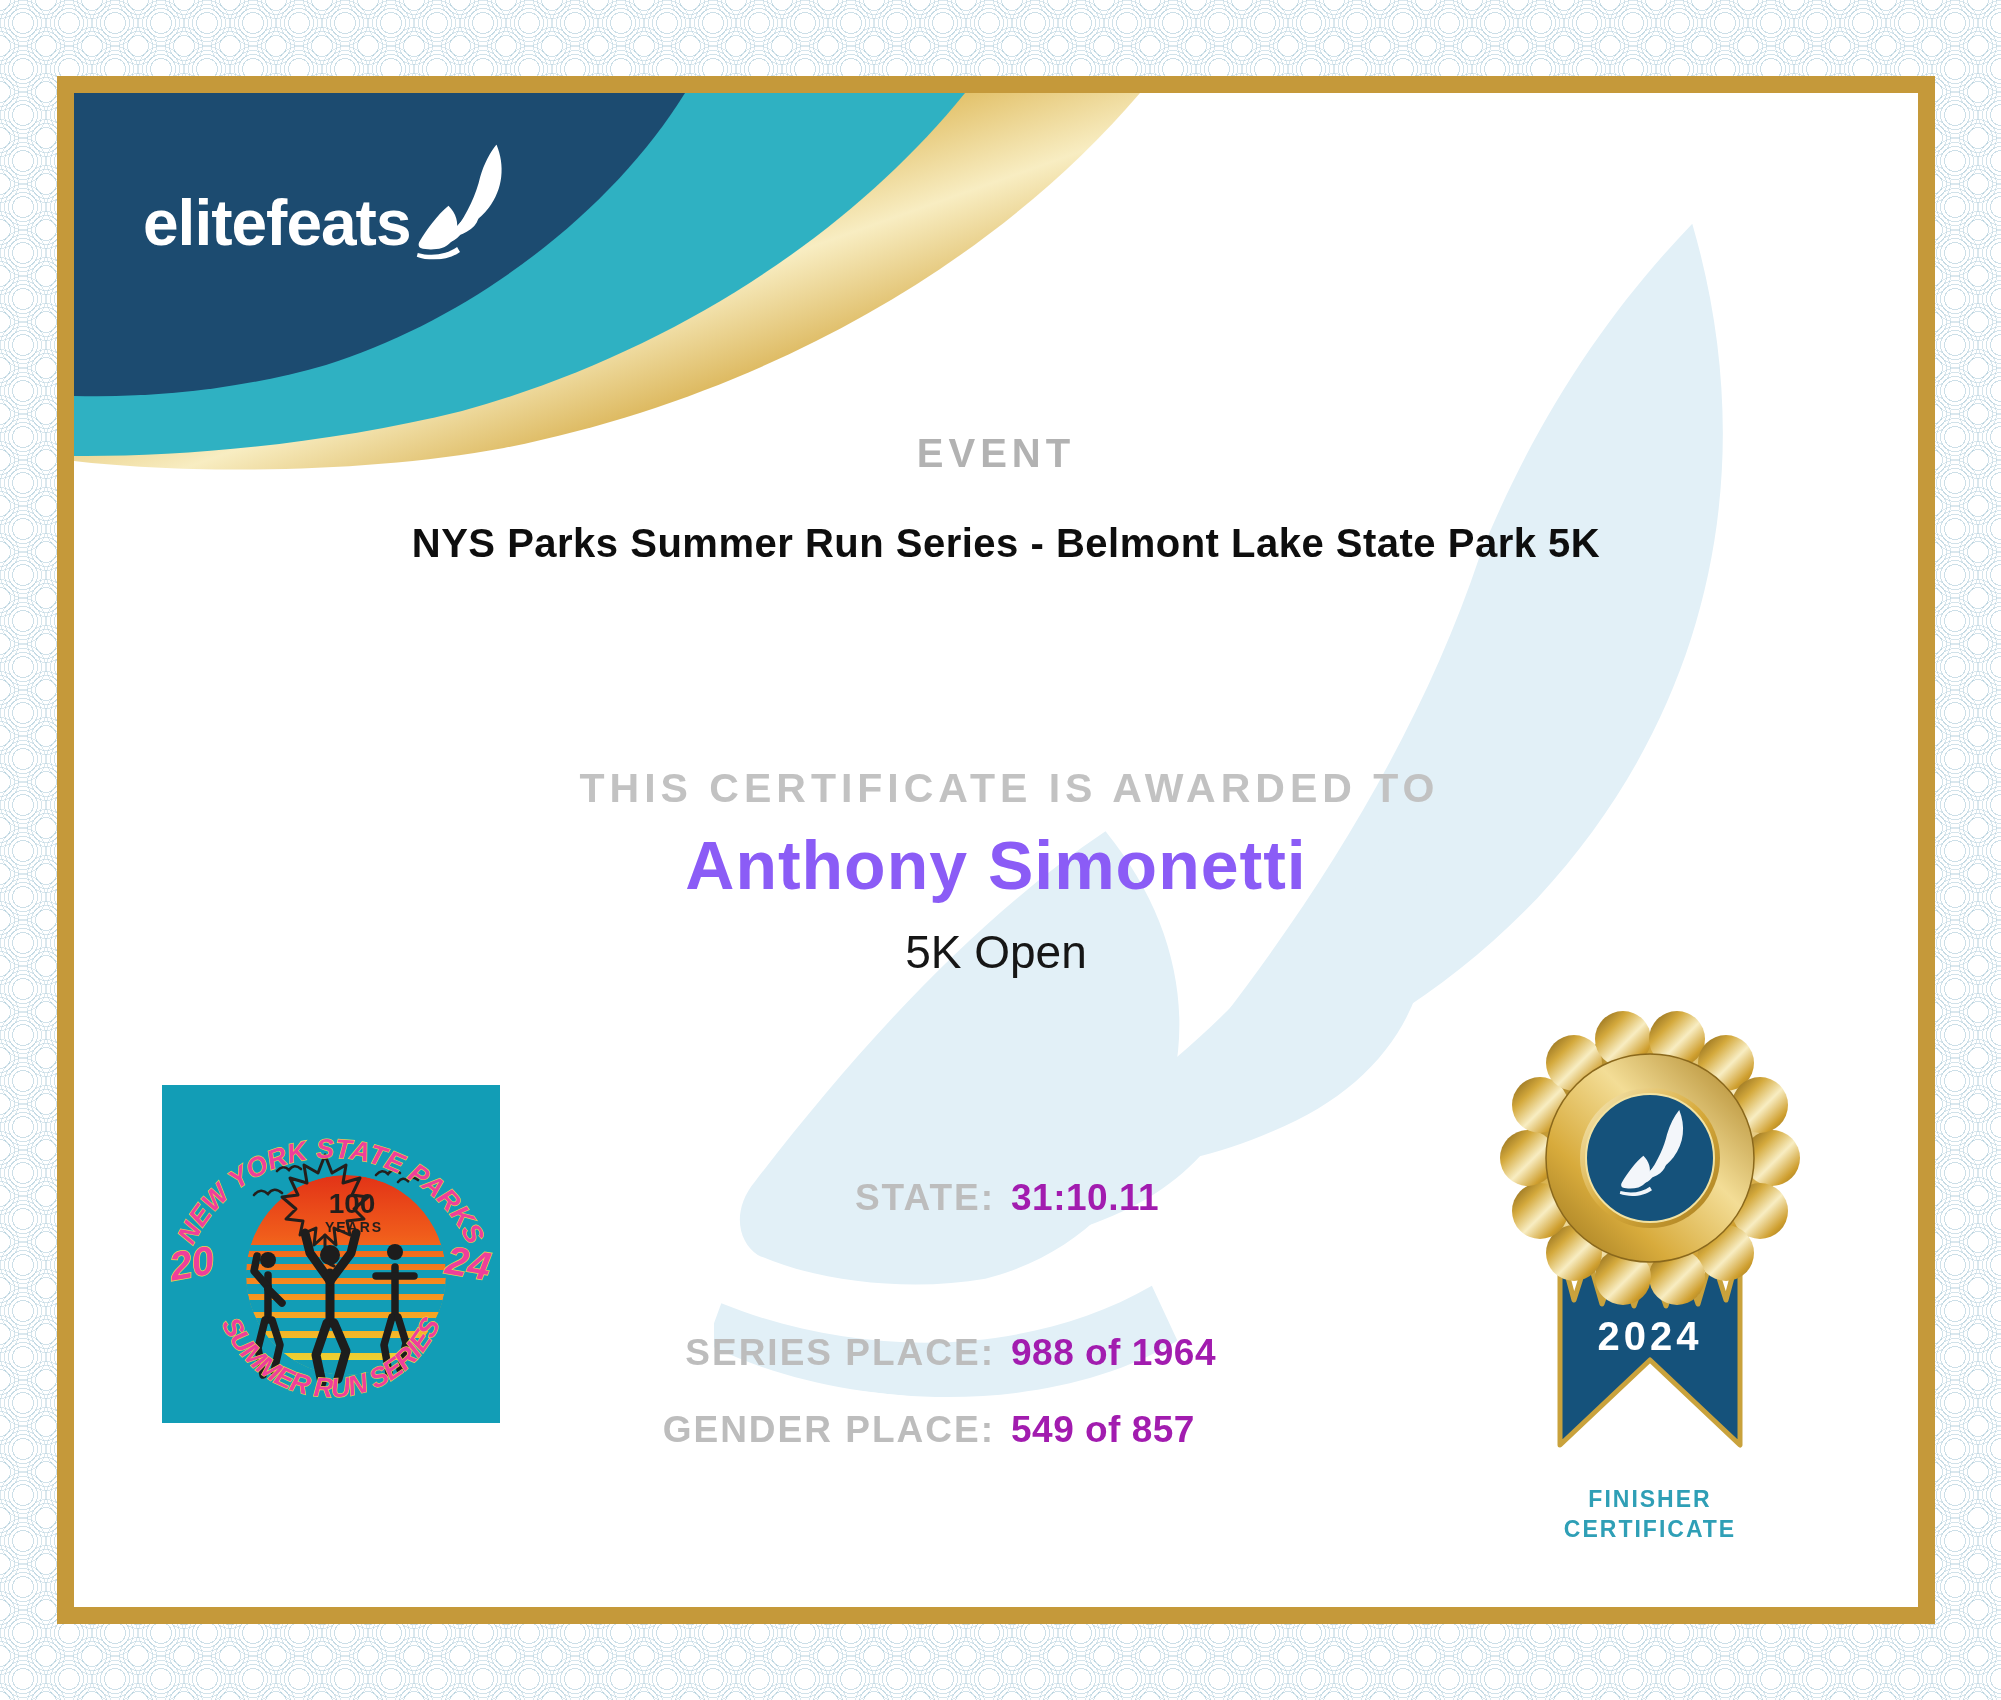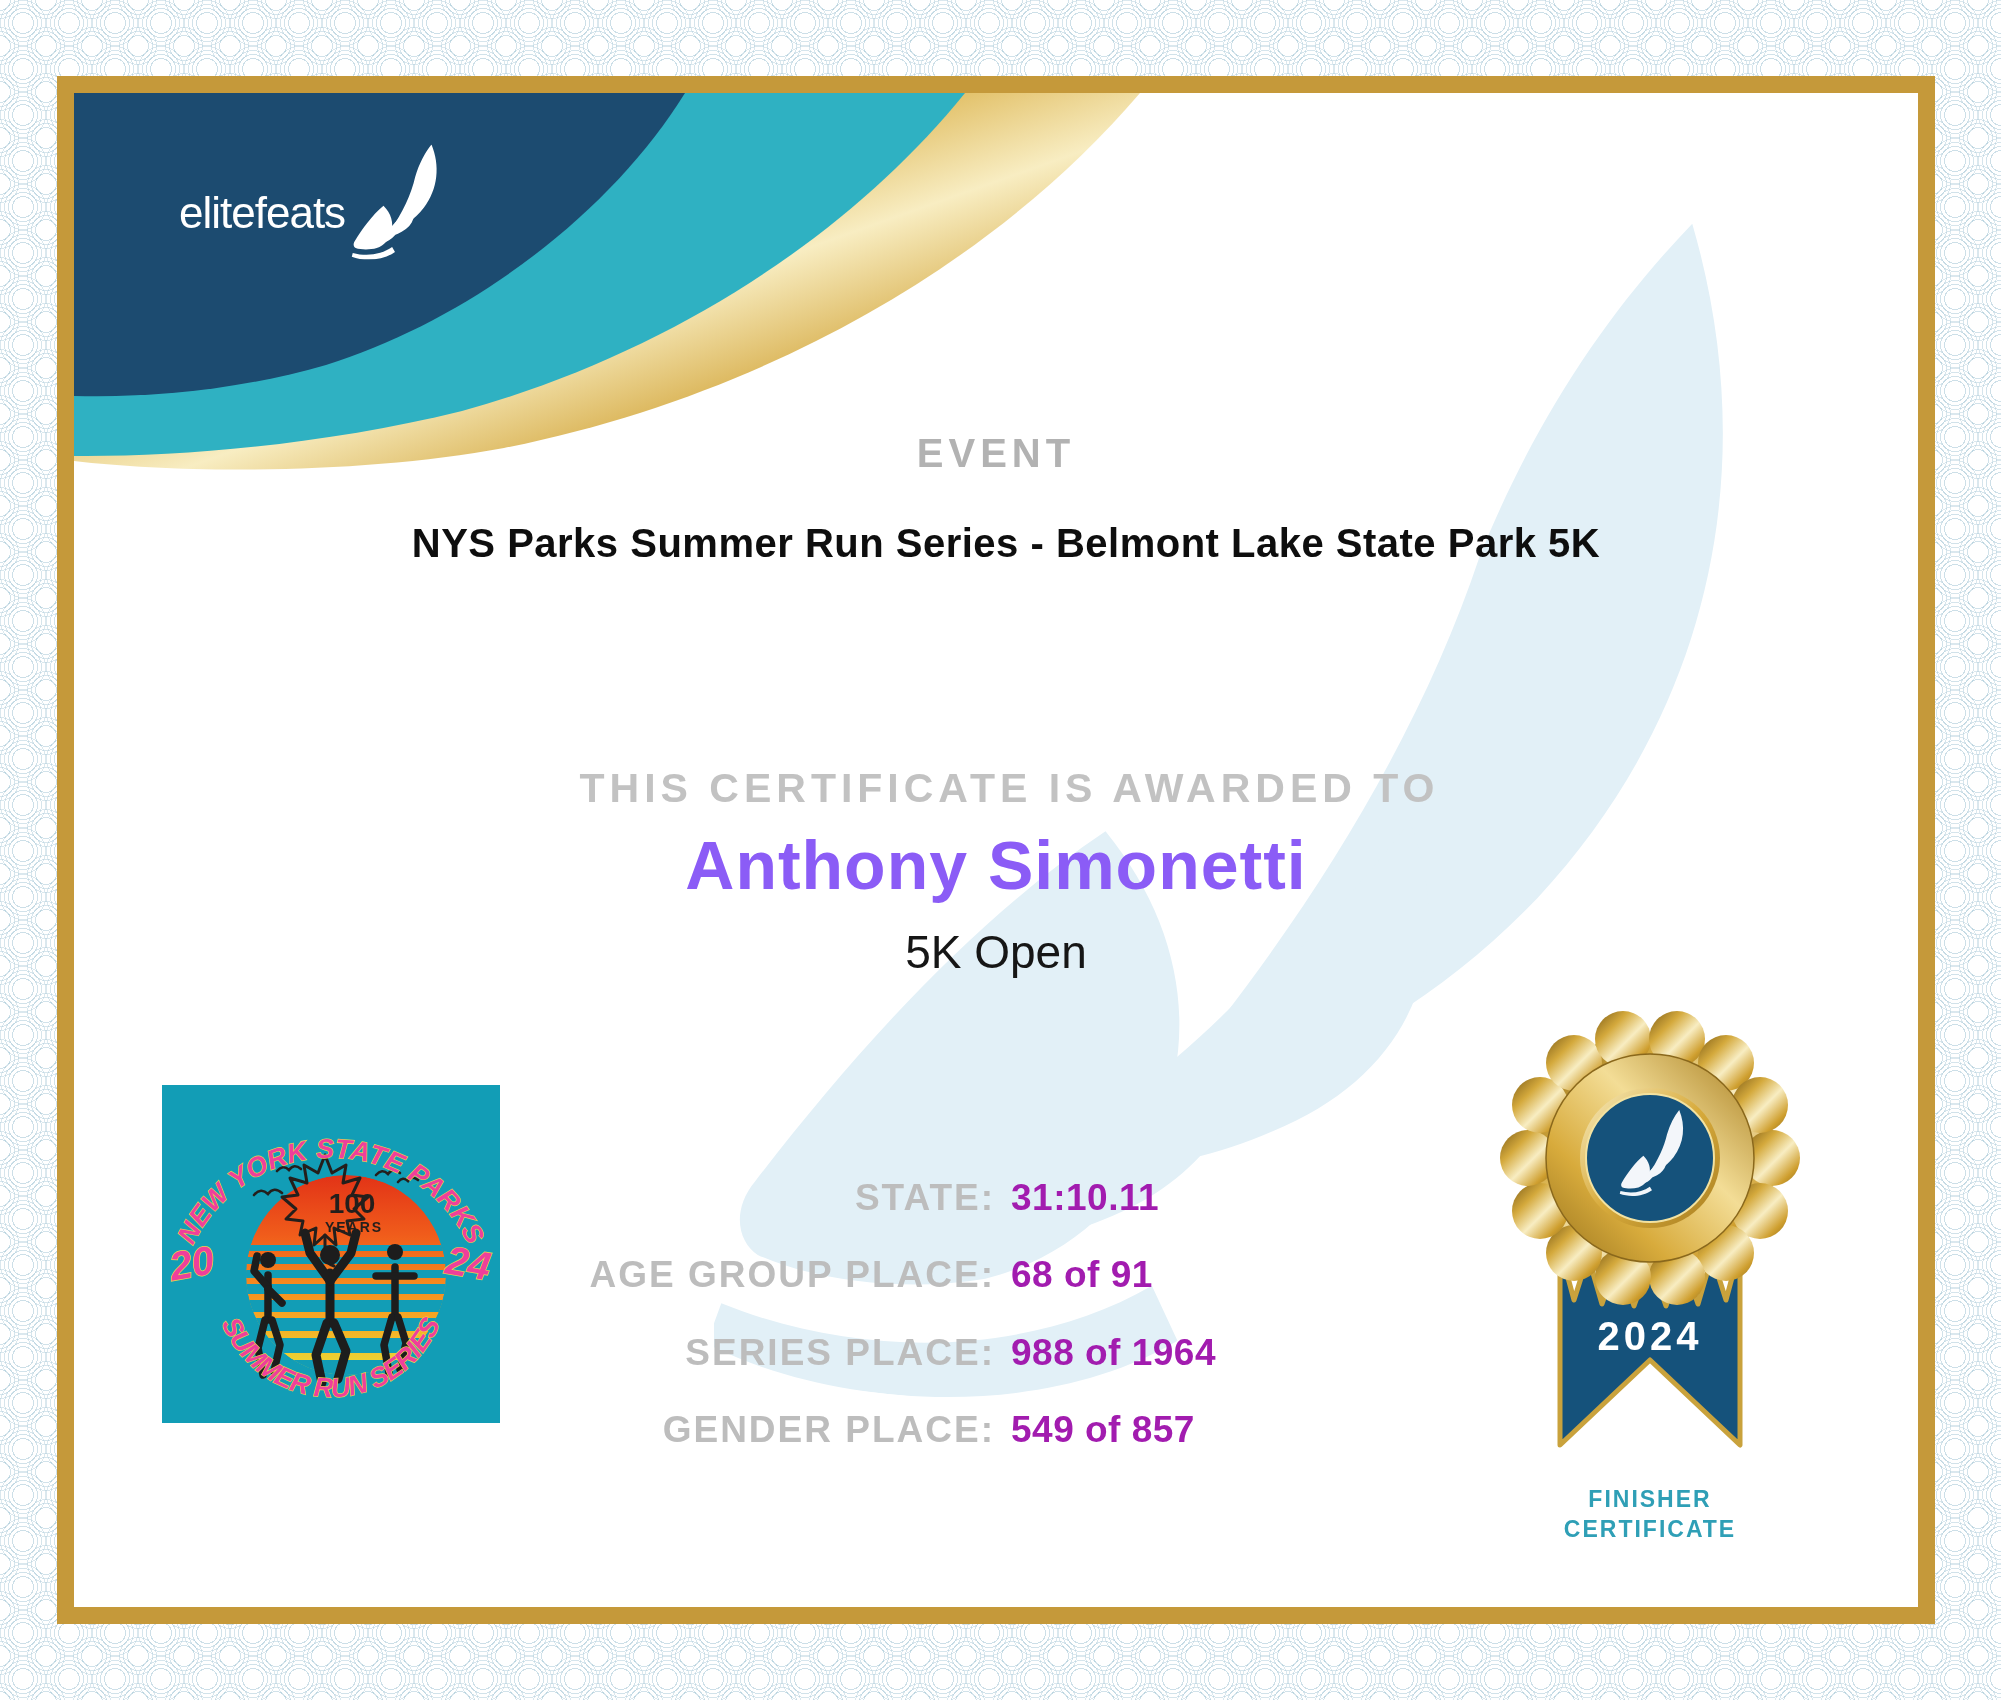--- a/index.html
+++ b/index.html
@@ -42,22 +42,22 @@
     background:#ffffff;
   }
   .inner{position:absolute;inset:0;overflow:hidden;}
 
   .watermark{position:absolute;left:640px;top:80px;width:1040px;height:1260px;z-index:1;pointer-events:none;}
 
   .header-art{position:absolute;left:0;top:0;width:1844px;height:430px;z-index:2;}
 
   .brand{position:absolute;left:69px;top:50px;z-index:3;display:flex;align-items:flex-start;}
   .brand-word{
-    color:#ffffff;font-size:44px;font-weight:400;letter-spacing:-1px;
-    line-height:1;position:relative;top:48px;margin-left:36px;
+    color:#ffffff;font-size:64px;font-weight:700;letter-spacing:-1px;
+    line-height:1;position:relative;top:48px;
   }
   .brand-icon{width:96px;height:118px;margin-left:2px;}
 
   .center-text{position:absolute;left:0;width:1844px;text-align:center;z-index:3;}
   .h-event{top:338px;font-size:40px;font-weight:700;letter-spacing:5px;color:#b2b2b2;}
   .h-title{top:428px;font-size:40px;font-weight:700;color:#0e0e0e;letter-spacing:0.5px;padding-left:20px;}
   .h-awarded{top:672px;font-size:41px;font-weight:700;letter-spacing:5px;color:#c2c2c2;padding-left:27px;}
   .h-name{top:733px;font-size:68px;font-weight:700;color:#8b5cf6;letter-spacing:1px;}
   .h-division{top:832px;font-size:46px;font-weight:400;color:#161616;}
   .h-stats{left:0;width:1590px;top:979px;font-size:37px;font-weight:700;letter-spacing:4px;color:#bdbdbd;}
@@ -131,23 +131,20 @@
       </div>
 
       <div class="center-text h-event">EVENT</div>
       <div class="center-text h-title">NYS Parks Summer Run Series - Belmont Lake State Park 5K</div>
       <div class="center-text h-awarded">THIS CERTIFICATE IS AWARDED TO</div>
       <div class="center-text h-name">Anthony Simonetti</div>
       <div class="center-text h-division">5K Open</div>
 
       <div class="stat-row r0">
         <span class="stat-label">STATE:</span><span class="stat-value">31:10.11</span>
-      </div>
-      <div class="stat-row r1">
-        <span class="stat-label">AGE GROUP PLACE:</span><span class="stat-value">68 of 91</span>
       </div>
       <div class="stat-row r2">
         <span class="stat-label">SERIES PLACE:</span><span class="stat-value">988 of 1964</span>
       </div>
       <div class="stat-row r3">
         <span class="stat-label">GENDER PLACE:</span><span class="stat-value">549 of 857</span>
       </div>
 
       <svg class="series-logo" viewBox="0 0 338 338" xmlns="http://www.w3.org/2000/svg">
         <defs>

